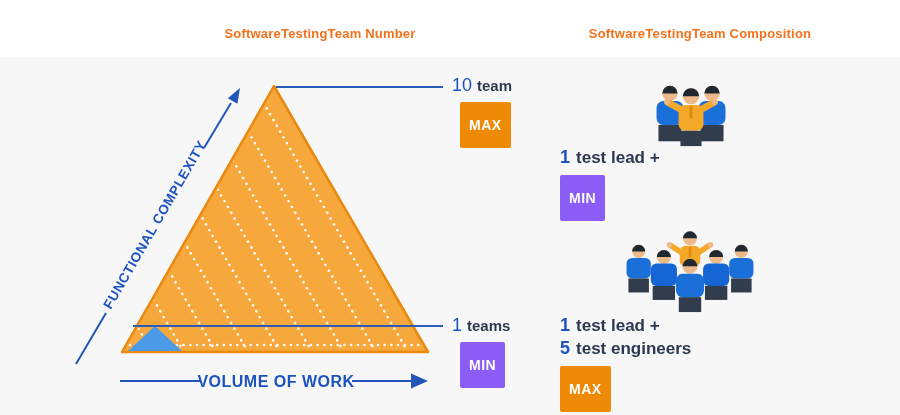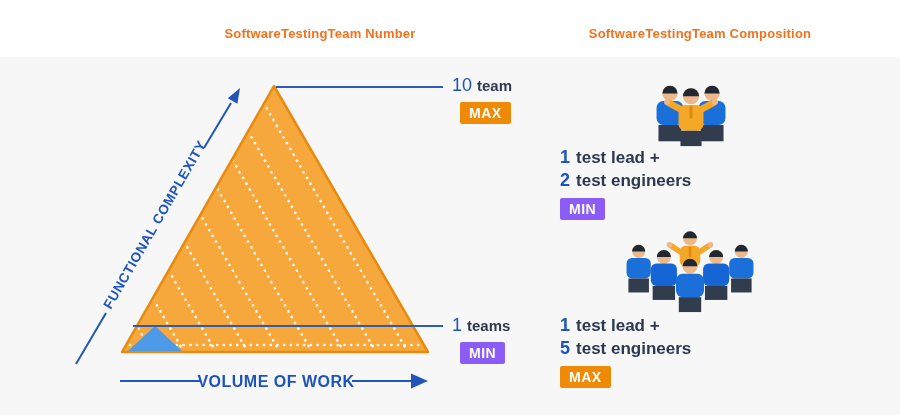--- a/index.html
+++ b/index.html
@@ -22,21 +22,21 @@
 
   .x-axis-label { position:absolute; left:196px; top:373px; width:160px; text-align:center;
     font-size:16px; font-weight:bold; letter-spacing:.5px; color:#1D53BE; white-space:nowrap; }
 
   .annotation { position:absolute; white-space:nowrap; }
   #ann-max { left:452px; top:75px; }
   #ann-min { left:452px; top:315px; }
   .ann-line .num { font-size:18px; font-weight:normal; color:#1D53BE; }
   .ann-line .unit { font-size:15px; font-weight:bold; color:#2C3950; margin-left:5px; }
 
-  .badge { display:inline-block; margin-top:6px; padding:3px 9px; font-size:14px;
+  .badge { display:inline-block; margin-top:6px; padding:15px 9px; font-size:14px;
     font-weight:bold; color:#ffffff; border-radius:2px; letter-spacing:.5px; }
   .badge-max { background:#EE8A05; }
   .badge-min { background:#8b5cf6; }
   .annotation .badge { margin-left:8px; }
 
   .team-icon { position:absolute; }
   #team-icon-min { left:643px; top:81px; width:96px; height:67px; }
   #team-icon-max { left:620px; top:227px; width:140px; height:88px; }
 
   .comp-text { position:absolute; left:560px; width:260px; }
@@ -137,23 +137,20 @@
       <rect x="37" y="25" width="26" height="27" rx="7" fill="#F5A728"></rect>
       <rect x="48.4" y="26" width="3.2" height="13" fill="#DD8A12"></rect>
       <rect x="39" y="52" width="22" height="16" fill="#313D4C"></rect>
     </g>
   </svg>
 
   <div id="comp-min" class="comp-text">
     <div class="comp-line">
       <span class="num">1</span><span>test lead +</span>
     </div>
-    <div class="comp-line">
-      <span class="num">2</span><span>test engineers</span>
-    </div>
     <span class="badge badge-min">MIN</span>
   </div>
 
   <svg id="team-icon-max" class="team-icon" viewBox="0 0 150 92">
     <g>
       <path d="M67,27 L55,19" stroke="#F5A728" stroke-width="6" stroke-linecap="round"></path>
       <path d="M83,27 L95,19" stroke="#F5A728" stroke-width="6" stroke-linecap="round"></path>
       <circle cx="53" cy="18" r="3" fill="#EDB98A"></circle>
       <circle cx="97" cy="18" r="3" fill="#EDB98A"></circle>
       <circle cx="75" cy="11" r="7.5" fill="#EDB98A"></circle>

